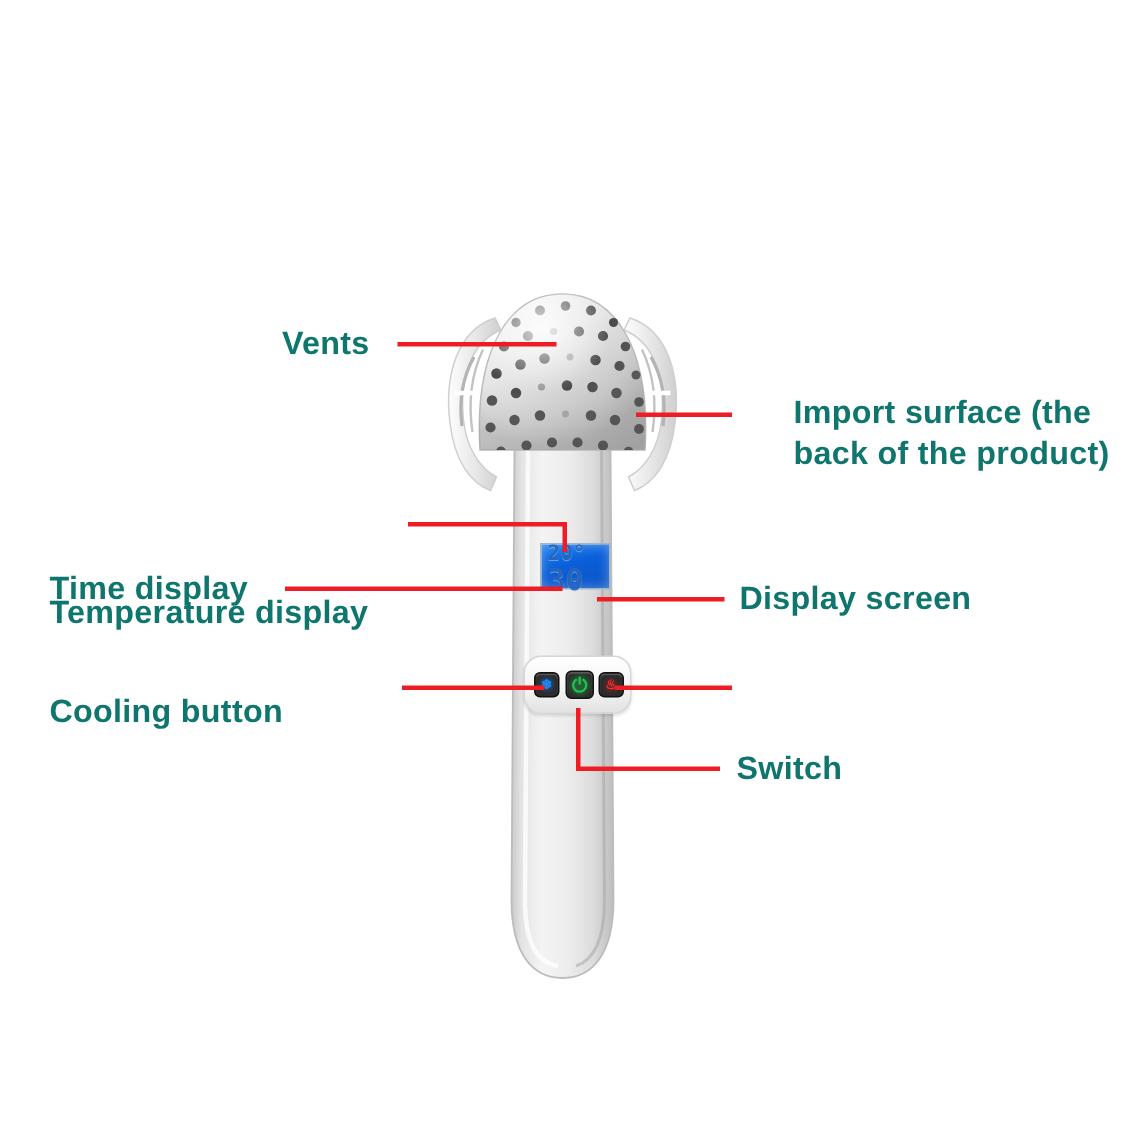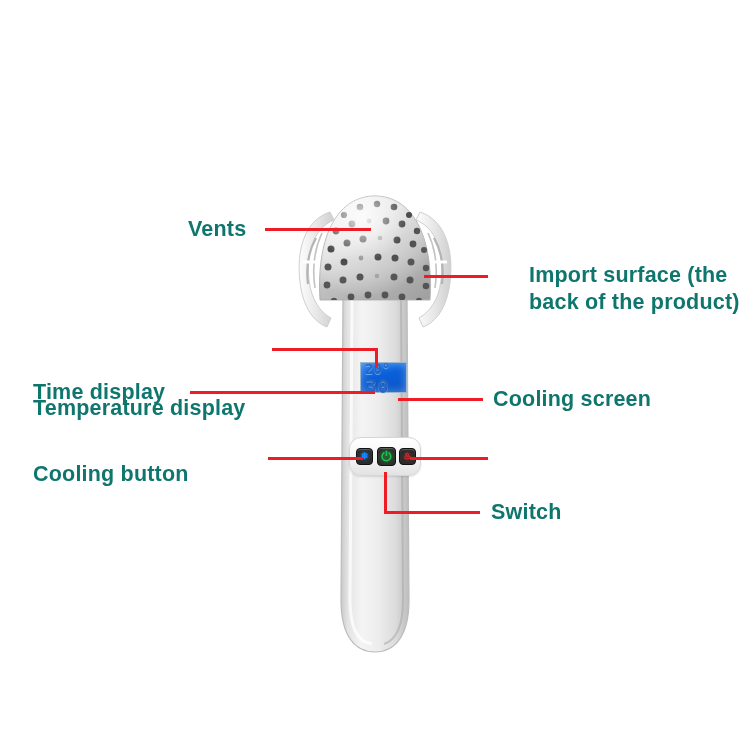--- a/index.html
+++ b/index.html
@@ -281,20 +281,20 @@
 
   <div class="label" style="left:188px; top:216px;">Vents</div>
 
   <div class="label two-line" style="left:493px; top:262px;margin-left:36px;">Import surface (the
 back of the product)</div>
 
   <div class="label" style="left:33px; top:356px;margin-top:39px;">Temperature display</div>
 
   <div class="label" style="left:33px; top:379px;text-align:right;">Time display</div>
 
-  <div class="label" style="left:493px; top:386px;">Cooling screen</div>
+  <div class="label" style="left:493px; top:386px;">Display screen</div>
 
   <div class="label" style="left:33px; top:461px;">Cooling button</div>
 
 
   <div class="label" style="left:491px; top:499px;">Switch</div>
 
 </div>
 
 </body></html>

